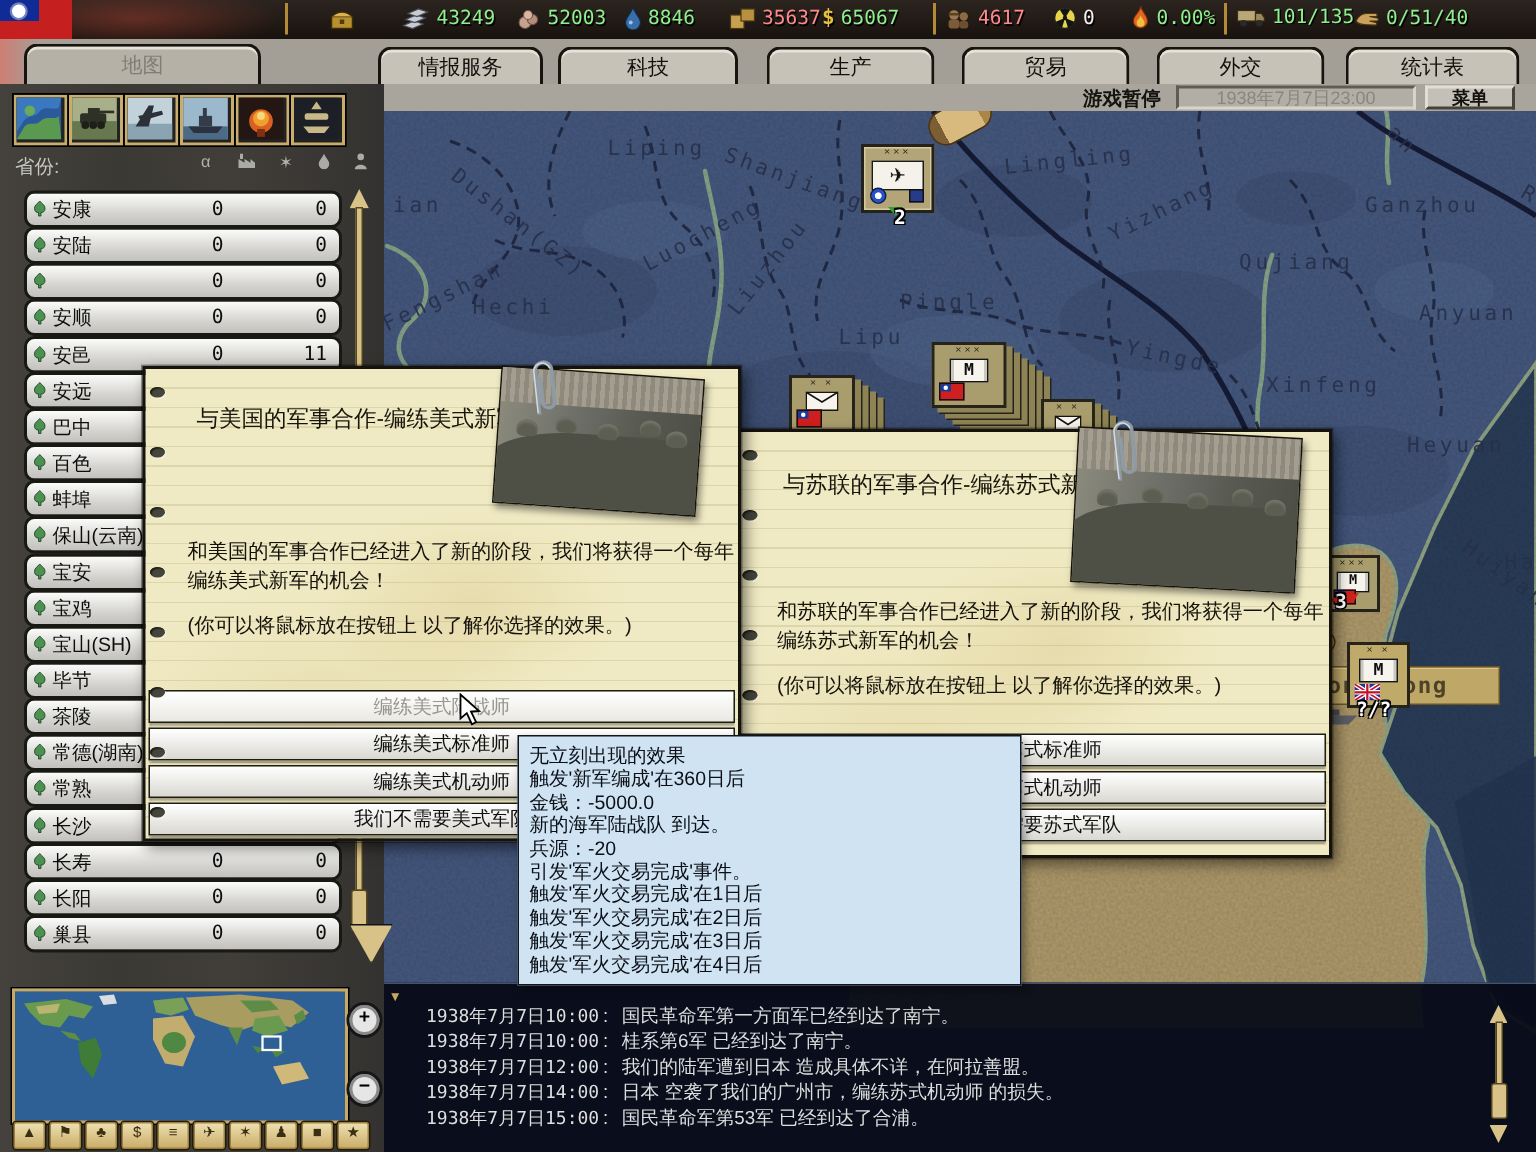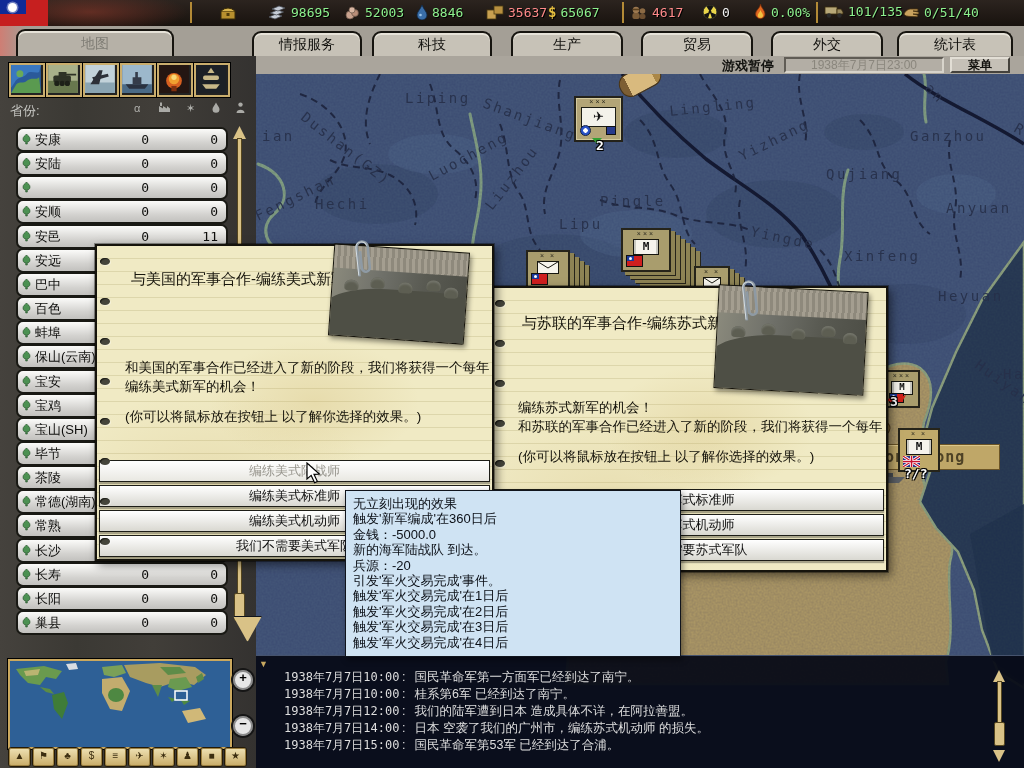--- a/index.html
+++ b/index.html
@@ -173,21 +173,21 @@
         <div class="res" style="left: 268px;">
           <span class="ric">
             <svg width="19" height="16">
               <g stroke="#4a4f58" stroke-width="0.8" fill="#c6ccd6">
                 <polygon points="1,13 8,10 14,12 7,15"></polygon>
                 <polygon points="2.5,9 9.5,6 15.5,8 8.5,11"></polygon>
                 <polygon points="4,5 11,2 17,4 10,7"></polygon>
               </g>
             </svg>
           </span>
-          <span style="color:#8df08d">98695</span>
+          <span style="color:#8df08d">43249</span>
         </div>
         <div class="res" style="left: 344px;">
           <span class="ric">
             <svg width="17" height="16">
               <g stroke="#6a5548" stroke-width="0.7">
                 <circle cx="6" cy="11" r="4" fill="#c9a28e"></circle>
                 <circle cx="11" cy="9" r="3.4" fill="#b88d78"></circle>
                 <circle cx="8" cy="6" r="3" fill="#d8b6a2"></circle>
               </g>
             </svg>
@@ -811,22 +811,22 @@
         <span class="helm" style="left:44px;top:36px"></span>
       <span class="helm" style="left:74px;top:39px"></span>
         <span class="helm" style="left:104px;top:35px"></span>
       <span class="helm" style="left:126px;top:41px"></span>
     </div>
     <svg class="clip" style="left:246px;top:-10px;transform:rotate(-6deg)" width="24" height="48">
       <path d="M7,42 L7,9 A5.5,5.5 0 0 1 18,9 L18,33 A4,4 0 0 1 10,33 L10,13" stroke="#8e9aa4" stroke-width="2.6" fill="none"></path>
       <path d="M6.2,41 L6.2,9 A5.5,5.5 0 0 1 17,8" stroke="#d5dce0" stroke-width="1" fill="none"></path>
       </svg>
     <div class="dbody" style="left:26px;top:110px">
-      <div>编练苏式新军的机会！</div>
-        <div>和苏联的军事合作已经进入了新的阶段，我们将获得一个每年</div>
+      <div>和苏联的军事合作已经进入了新的阶段，我们将获得一个每年</div>
+        <div>编练苏式新军的机会！</div>
     </div>
     <div class="dhint" style="left:26px;top:160px">(你可以将鼠标放在按钮上 以了解你选择的效果。)</div>
     <div id="dlg2btns">
         <div class="dbtn" style="top: 201px;">编练苏式标准师</div>
         <div class="dbtn" style="top: 226px;">编练苏式机动师</div>
         <div class="dbtn" style="top: 251px;">我们不需要苏式军队</div>
       </div>
   <span class="hole" style="top: 12px;"></span>
       <span class="hole" style="top: 52px;"></span>
       <span class="hole" style="top: 92px;"></span>

